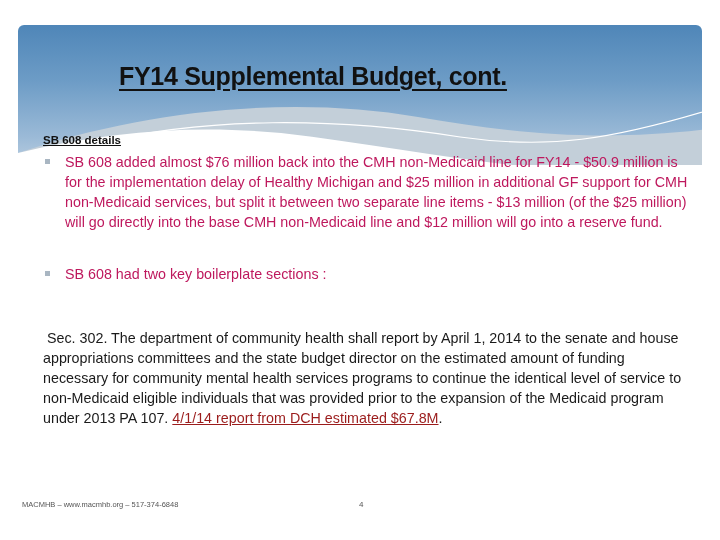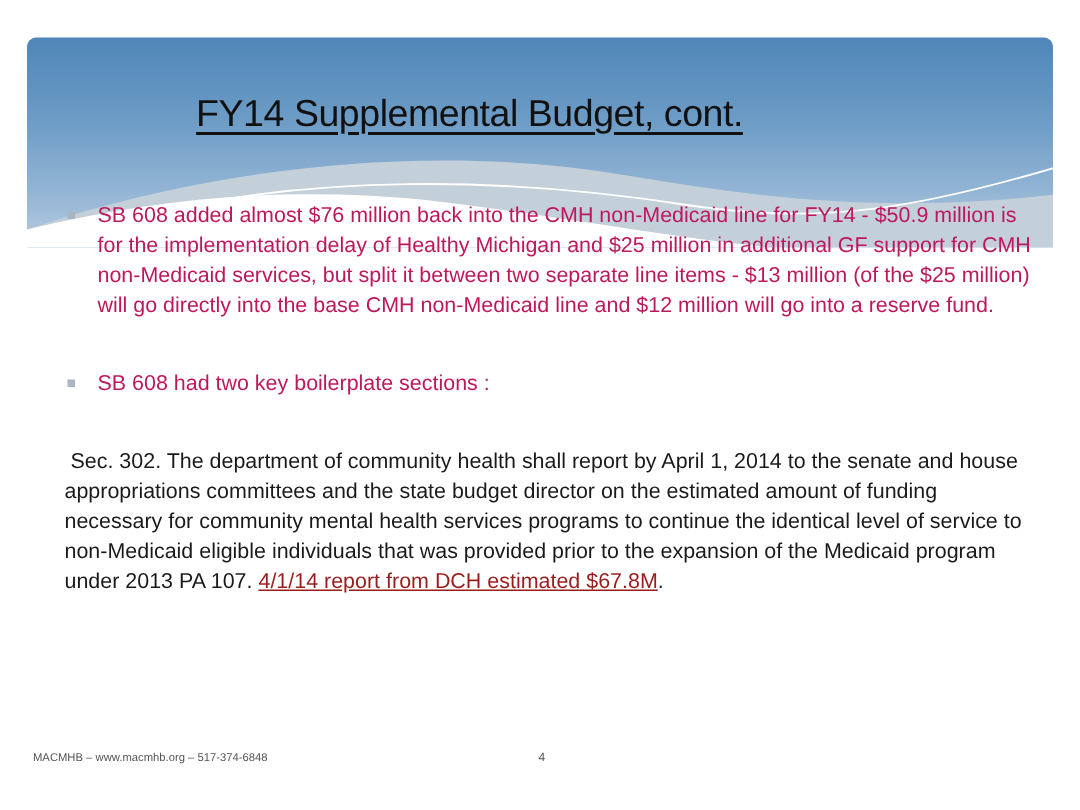--- a/index.html
+++ b/index.html
@@ -32,21 +32,21 @@
       width: 720px;
       height: 200px;
     }
     .slide-title {
       position: absolute;
       left: 0;
       width: 626px;
       top: 62px;
       text-align: center;
       font-size: 25px;
-      font-weight: normal;
+      font-weight: bold;
       color: #111111;
       text-decoration: underline;
       text-underline-offset: 4px;
       text-decoration-thickness: 2px;
       letter-spacing: -0.3px;
     }
     .content {
       position: absolute;
       left: 43px;
       top: 134px;
@@ -71,21 +71,21 @@
       left: 2px;
       top: 7px;
       width: 5px;
       height: 5px;
       background: #a9b6c2;
     }
     .bullet-1 {
       margin-bottom: 32px;
     }
     .bullet-2 {
-      margin-bottom: 32px;
+      margin-bottom: 44px;
     }
     .sec-paragraph {
       font-size: 14.3px;
       line-height: 20px;
       color: #1a1a1a;
       width: 640px;
     }
     .highlight-red {
       color: #9b1c1c;
       text-decoration: underline;
@@ -116,20 +116,21 @@
 
     <path d="M0,128 C90,105 170,100 250,108 C330,118 400,132 470,140 L0,140 Z" fill="#ffffff"></path>
 
     <path d="M75,118 C180,92 300,92 420,112 C500,124 560,118 684,76" fill="none" stroke="#ffffff" stroke-width="1.2"></path>
   </svg>
 </div>
 
 <div class="slide-title">FY14 Supplemental Budget, cont.</div>
 
 <div class="content">
+  <div class="section-heading">SB 608 details</div>
 
   <div class="bullet bullet-1">
     <span class="bullet-marker"></span>
     <span>SB 608 added almost $76 million back into the CMH non-Medicaid line for FY14 - $50.9 million is for the implementation delay of Healthy Michigan and $25 million in additional GF support for CMH non-Medicaid services, but split it between two separate line items - $13 million (of the $25 million) will go directly into the base CMH non-Medicaid line and $12 million will go into a reserve fund.</span>
   </div>
 
   <div class="bullet bullet-2">
     <span class="bullet-marker"></span>
     <span>SB 608 had two key boilerplate sections :</span>
   </div>

